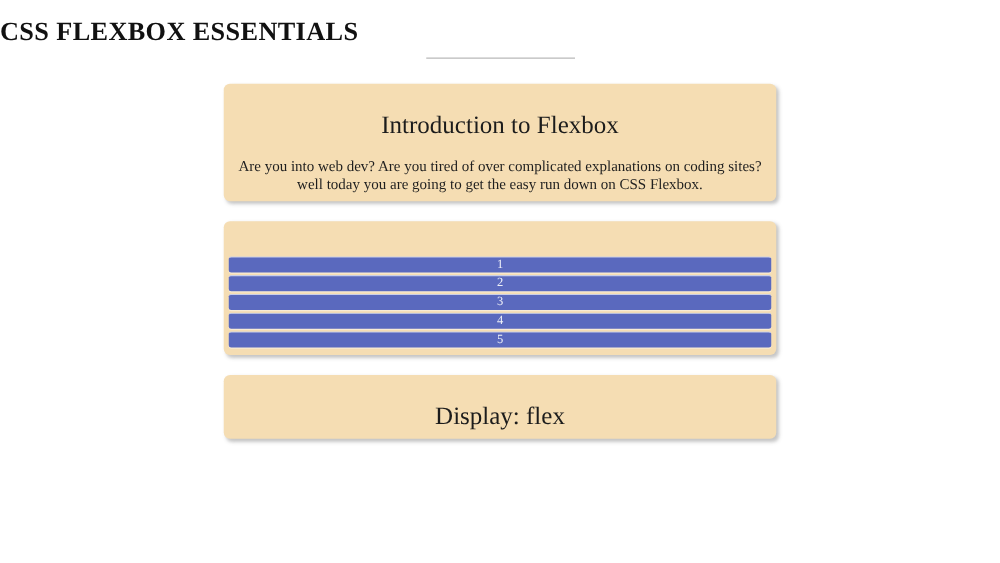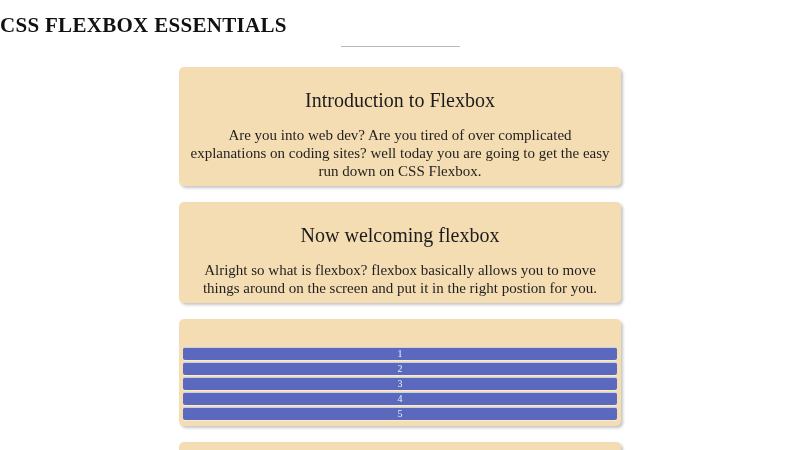--- a/index.html
+++ b/index.html
@@ -42,21 +42,21 @@
     text-align: center;
     padding: 19px 4px 6px;
   }
   section.card h2 {
     font-size: 20px;
     font-weight: normal;
     margin: 3px 0 0;
     color: #1c1c1c;
   }
   section.card p {
-    font-size: 15px;
+    font-size: 12px;
     line-height: 1.2;
     margin: 14px 6px 0;
     color: #1f1f1f;
   }
   .boxes {
     margin-top: 9px;
   }
   .box {
     height: 12px;
     line-height: 12px;
@@ -81,24 +81,20 @@
   <hr>
 </header>
 
 <main>
 
   <section class="card">
     <h2>Introduction to Flexbox</h2>
     <p>Are you into web dev? Are you tired of over complicated explanations on coding sites? well today you are going to get the easy run down on CSS Flexbox.</p>
   </section>
 
-  <section class="card">
-    <h2>Now welcoming flexbox</h2>
-    <p>Alright so what is flexbox? flexbox basically allows you to move things around on the screen and put it in the right postion for you.</p>
-  </section>
 
   <section class="card">
     <div class="boxes">
       <div class="box">1</div>
       <div class="box">2</div>
       <div class="box">3</div>
       <div class="box">4</div>
       <div class="box">5</div>
     </div>
   </section>

